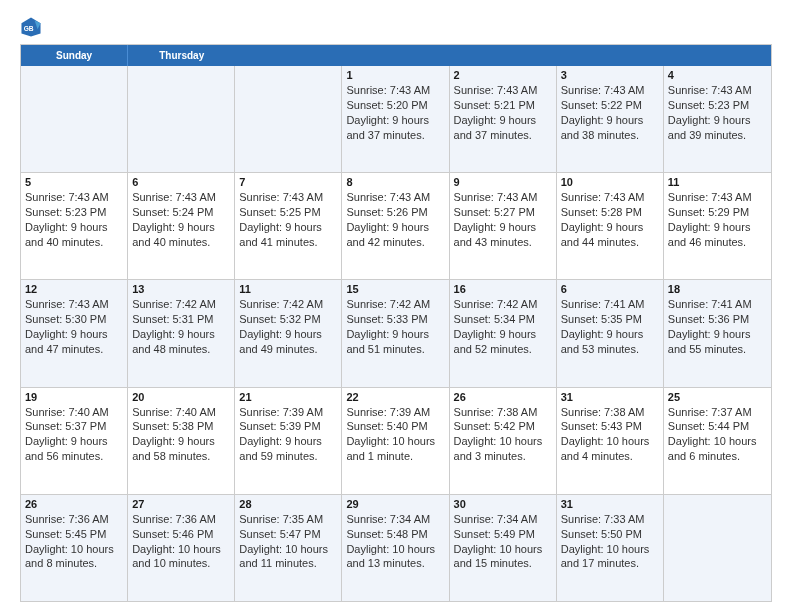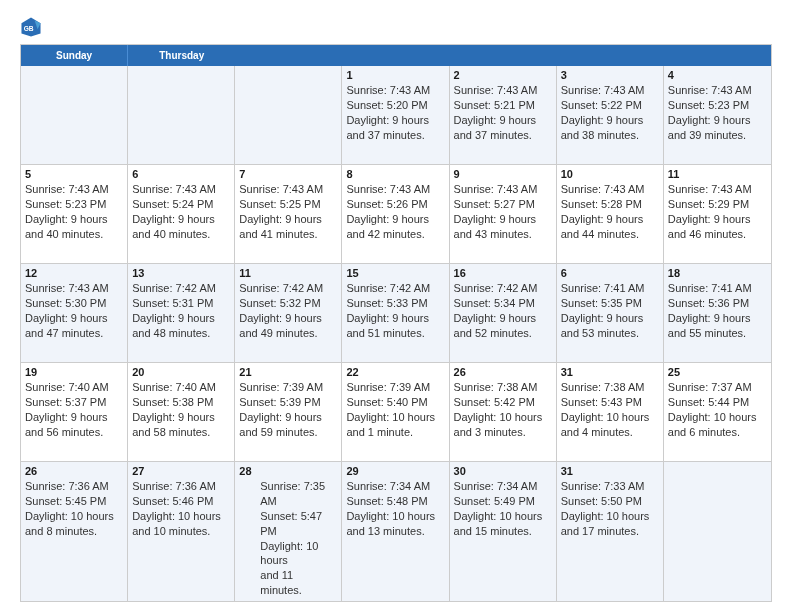--- a/index.html
+++ b/index.html
@@ -340,21 +340,21 @@
           </div>
           <div class="calendar-cell alt-row">
             <div class="day-number">27</div>
             <div class="cell-text" style="white-space: pre-line;">Sunrise: 7:36 AM
 Sunset: 5:46 PM
 Daylight: 10 hours
 and 10 minutes.</div>
           </div>
           <div class="calendar-cell alt-row">
             <div class="day-number">28</div>
-            <div class="cell-text" style="white-space: pre-line; margin-left: 21px;">Sunrise: 7:35 AM
+            <div class="cell-text" style="white-space: pre-line;">Sunrise: 7:35 AM
 Sunset: 5:47 PM
 Daylight: 10 hours
 and 11 minutes.</div>
           </div>
           <div class="calendar-cell alt-row">
             <div class="day-number">29</div>
             <div class="cell-text" style="white-space: pre-line;">Sunrise: 7:34 AM
 Sunset: 5:48 PM
 Daylight: 10 hours
 and 13 minutes.</div>

